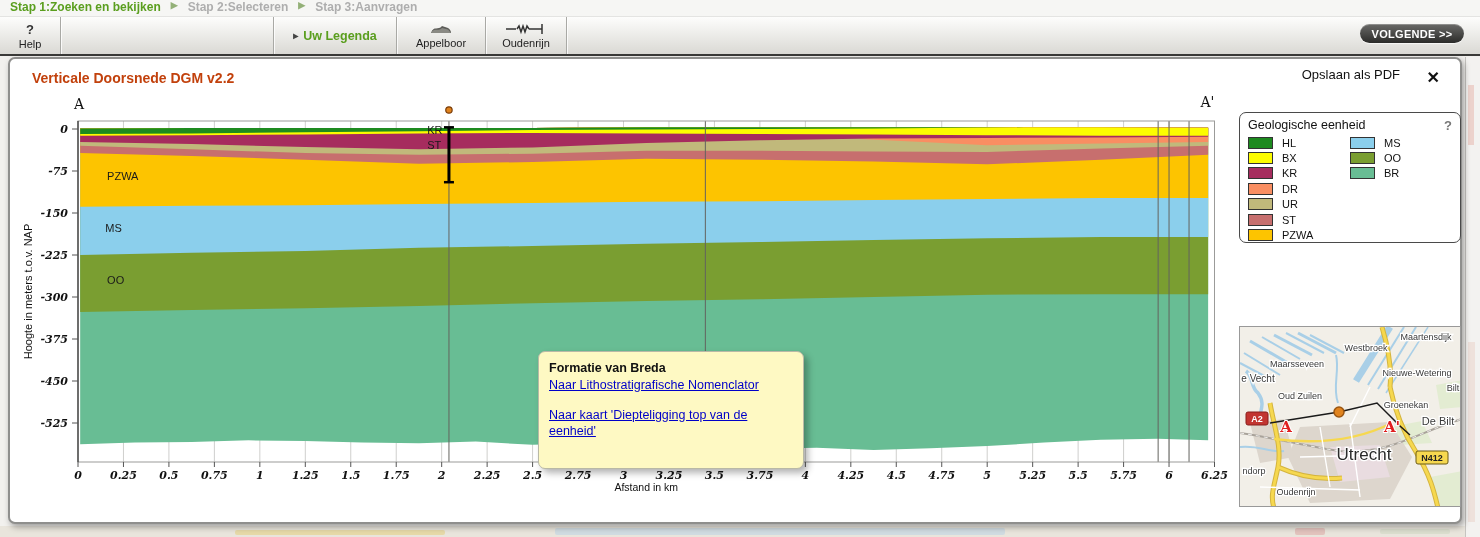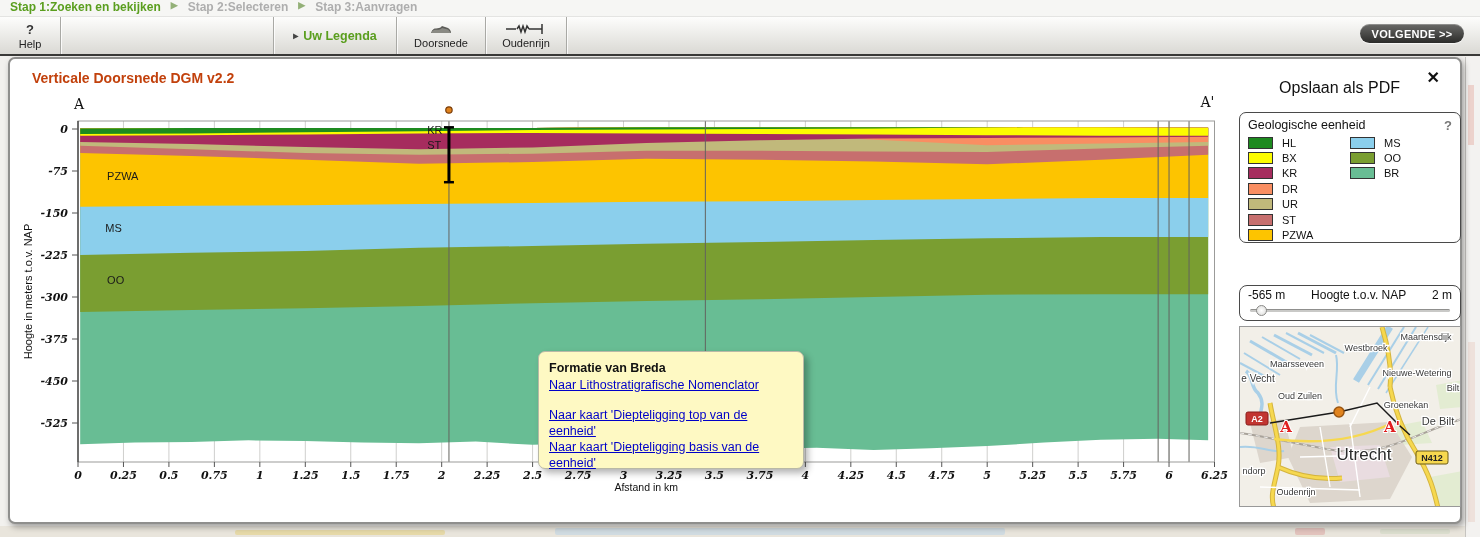--- a/index.html
+++ b/index.html
@@ -25,21 +25,21 @@
   .uw-arrow { color:#444; font-size:10px; }
   .volgende { position:absolute; right:16px; top:7px; width:104px; height:19px; border-radius:10px;
               background:linear-gradient(#6a6a68,#2b2b29); color:#fff; font-size:11px; font-weight:bold;
               display:flex; align-items:center; justify-content:center; letter-spacing:.3px;
               box-shadow:0 1px 1px rgba(255,255,255,.7), inset 0 1px 0 rgba(255,255,255,.25); cursor:pointer; }
 
   
   .dialog { position:absolute; left:8px; top:57px; width:1454px; height:467px; background:#fff;
             border:2px solid #8f8f8d; border-radius:7px; box-shadow:2px 3px 6px rgba(0,0,0,.35); }
   .dlg-title { position:absolute; left:22px; top:11px; font-size:14px; font-weight:bold; color:#c2410c; }
-  .dlg-save { position:absolute; right:60px; top:20px; font-size:16px; color:#111; cursor:pointer; }
+  .dlg-save { position:absolute; right:60px; top:8px; font-size:13px; color:#111; cursor:pointer; }
   .dlg-close { position:absolute; right:20px; top:9px; font-size:16px; font-weight:bold; color:#111; cursor:pointer; }
 
   .xsec-svg { position:absolute; left:0; top:0; }
 
   
   .tooltip { position:absolute; left:528px; top:292px; width:266px; height:118px; background:#fef9c3;
              border:1px solid #b9b9a6; border-radius:7px; box-shadow:4px 4px 7px rgba(0,0,0,.3);
              padding:9px 10px; font-size:12.5px; }
   .tt-title { font-weight:bold; color:#111; margin-bottom:2px; }
   .tt-link { color:#0000c8; text-decoration:underline; cursor:pointer; line-height:16px; }
@@ -97,21 +97,21 @@
     <div class="tb-item uwlegenda" style="width:122px">
       <span class="uw-arrow">▸</span>
       <span>Uw Legenda</span>
     </div>
     <div class="tb-sep"></div>
     <div class="tb-item" style="width:88px">
       <svg width="26" height="14" viewBox="0 0 26 14">
         <path d="M3,11 C6,3 10,9 14,4 L20,6 C22,7 23,9 23,11 Z" fill="#5c5c58"></path>
         <path d="M3,11 C6,5 10,10 14,6 L20,7.5 23,11 Z" fill="#8a8a84"></path>
       </svg>
-      <span class="tb-label">Doorsnede</span>
+      <span class="tb-label">Appelboor</span>
     </div>
     <div class="tb-sep"></div>
     <div class="tb-item" style="width:80px">
       <svg width="44" height="14" viewBox="0 0 44 14">
         <line x1="2" y1="7" x2="12" y2="7" stroke="#333" stroke-width="1.5"></line>
         <path d="M13,7 L15,4 L17,10 L19,4 L21,10 L23,4 L25,7" fill="none" stroke="#333" stroke-width="1.5"></path>
         <line x1="25" y1="7" x2="38" y2="7" stroke="#333" stroke-width="1.5"></line>
         <line x1="38" y1="2" x2="38" y2="12" stroke="#333" stroke-width="1.5"></line>
       </svg>
       <span class="tb-label">Oudenrijn</span>
@@ -261,21 +261,20 @@
         <line x1="433.9536" y1="68.32" x2="443.9536" y2="68.32" stroke="#000" stroke-width="2.5"></line>
         <line x1="433.9536" y1="123.2" x2="443.9536" y2="123.2" stroke="#000" stroke-width="2.5"></line>
         <circle cx="438.9536" cy="51" r="3.2" fill="#e0831e" stroke="#7a3c08" stroke-width="1.2"></circle>
       </svg>
 
     <div class="tooltip">
       <div class="tt-title">Formatie van Breda</div>
       <div class="tt-link">Naar Lithostratigrafische Nomenclator</div>
       <div class="tt-gap"></div>
       <div class="tt-link">Naar kaart 'Diepteligging top van de eenheid'</div>
-      <div class="tt-link">Naar kaart 'Diepteligging basis van de eenheid'</div>
     </div>
 
     <div class="legendbox">
       <div class="lg-head">
         <span>Geologische eenheid</span>
         <span class="lg-q">?</span>
       </div>
       <div class="lg-cols">
         <div class="lg-col" id="lgcol0">
             <div class="lg-item">
@@ -317,31 +316,20 @@
               <span class="lg-code">OO</span>
             </div>
             <div class="lg-item">
               <div class="lg-swatch" style="background: rgb(104, 189, 148);"></div>
               <span class="lg-code">BR</span>
             </div>
           </div>
       </div>
     </div>
 
-    <div class="sliderbox">
-      <div class="sl-row">
-        <span>-565 m</span>
-        <span>Hoogte t.o.v. NAP</span>
-        <span>2 m</span>
-      </div>
-      <div class="sl-track">
-        <div class="sl-line"></div>
-        <div class="sl-handle" id="slhandle" style="left: 4%;"></div>
-      </div>
-    </div>
 
     <div class="mapbox">
       <svg id="mapsvg" width="222" height="181" viewBox="0 0 222 181">
         <rect x="0" y="0" width="222" height="181" fill="#f2efe8"></rect>
 
         <polygon points="196,58 222,53 222,80 200,82" fill="#e3ecd2"></polygon>
         <polygon points="150,100 182,94 192,116 160,118" fill="#e3ecd2"></polygon>
         <polygon points="190,150 222,144 222,181 198,181" fill="#e3ecd2"></polygon>
 
         <polygon points="60,100 150,95 172,130 150,172 70,176 48,130" fill="#ddd6cd"></polygon>

